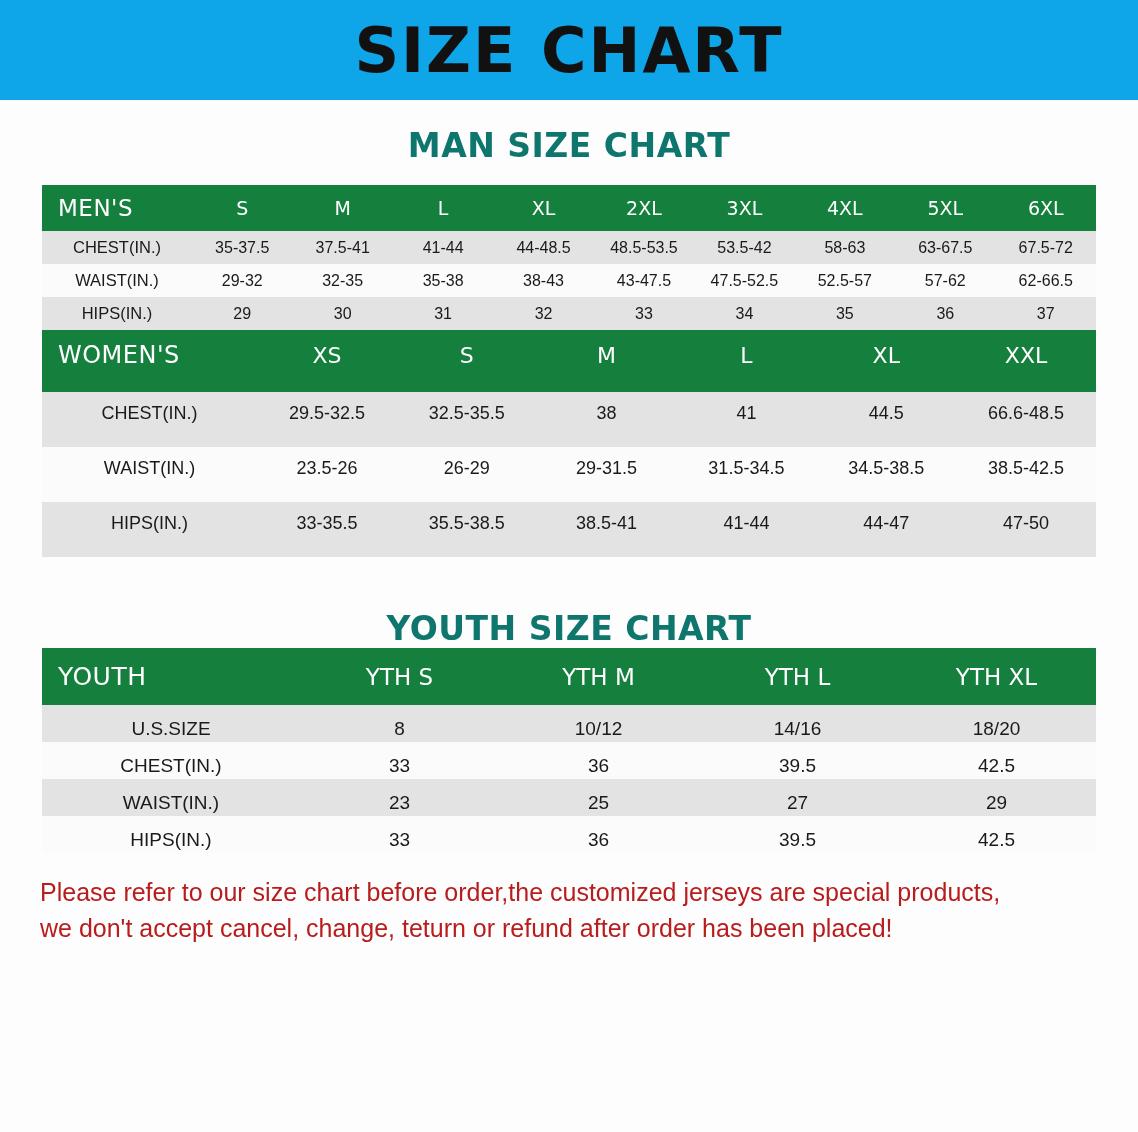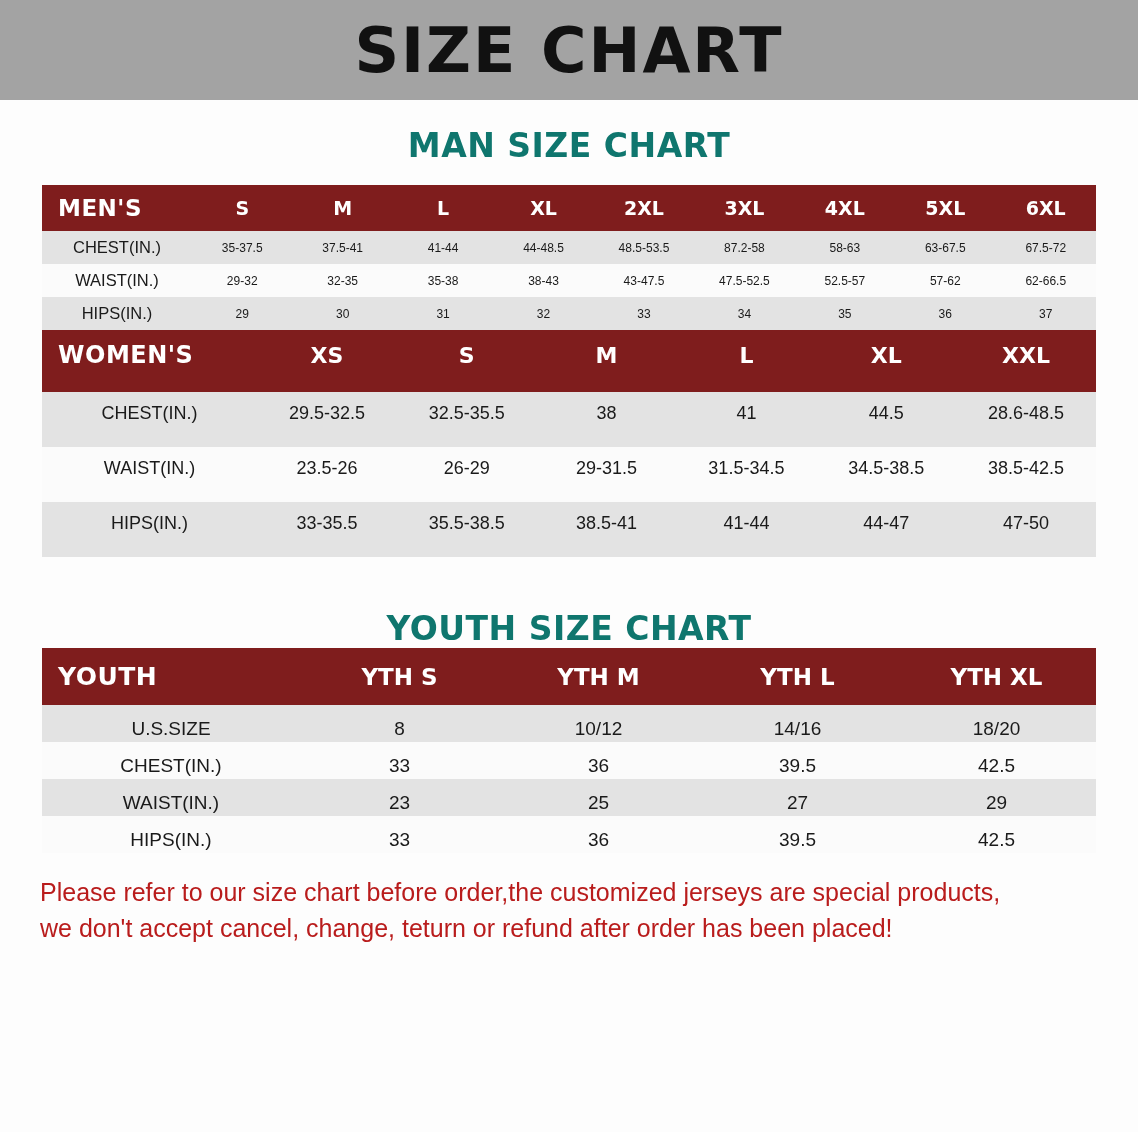--- a/index.html
+++ b/index.html
@@ -18,21 +18,21 @@
     width: 1138px;
     height: 1132px;
     background: #fdfdfd;
     box-sizing: border-box;
   }
 
   
   .banner {
     width: 100%;
     height: 100px;
-    background: #a3a3a3;
+    background: #0ea5e9;
     display: flex;
     align-items: center;
     justify-content: center;
   }
   .banner-title {
     font-family: "DejaVu Sans", sans-serif;
     font-weight: bold;
     font-size: 62px;
     letter-spacing: 2px;
     color: #111111;
@@ -56,24 +56,24 @@
   
   .table-wrap {
     margin: 0 42px;
   }
   table.chart {
     width: 1054px;
     border-collapse: collapse;
     table-layout: fixed;
   }
   table.chart thead th {
-    background: #7f1d1d;
+    background: #15803d;
     color: #ffffff;
     font-family: "DejaVu Sans", sans-serif;
-    font-weight: bold;
+    font-weight: normal;
     text-align: center;
     padding: 10px 2px;
   }
   table.chart thead th.rowlabel {
     text-align: left;
     padding-left: 16px;
   }
   table.chart tbody td {
     text-align: center;
     color: #1a1a1a;
@@ -83,21 +83,21 @@
   table.chart tbody td.rowlabel {
     text-align: center;
   }
   
   table.chart tbody tr:nth-child(odd) td  { background: #e3e3e3; }
   table.chart tbody tr:nth-child(even) td { background: #fbfbfb; }
 
   
   #men-table thead th { font-size: 19px; }
   #men-table thead th.rowlabel { font-size: 23px; letter-spacing: 0.5px; }
-  #men-table tbody td { font-size: 12px; }
+  #men-table tbody td { font-size: 16px; }
   #men-table tbody td.rowlabel { font-size: 16.5px; }
   #men-table col.c0 { width: 150px; }
 
   
   #women-table thead th { font-size: 22px; }
   #women-table thead th.rowlabel { font-size: 24px; letter-spacing: 0.5px; }
   #women-table tbody td { font-size: 18px; }
   #women-table tbody td.rowlabel { font-size: 18px; }
   #women-table col.c0 { width: 215px; }
   #women-table thead th, #women-table tbody td { padding-top: 11px; padding-bottom: 23px; }
@@ -161,21 +161,21 @@
         </tr>
       </thead>
       <tbody>
         <tr>
           <td class="rowlabel">CHEST(IN.)</td>
           <td>35-37.5</td>
           <td>37.5-41</td>
           <td>41-44</td>
           <td>44-48.5</td>
           <td>48.5-53.5</td>
-          <td>87.2-58</td>
+          <td>53.5-42</td>
           <td>58-63</td>
           <td>63-67.5</td>
           <td>67.5-72</td>
         </tr>
         <tr>
           <td class="rowlabel">WAIST(IN.)</td>
           <td>29-32</td>
           <td>32-35</td>
           <td>35-38</td>
           <td>38-43</td>
@@ -224,21 +224,21 @@
         </tr>
       </thead>
       <tbody>
         <tr>
           <td class="rowlabel">CHEST(IN.)</td>
           <td>29.5-32.5</td>
           <td>32.5-35.5</td>
           <td>38</td>
           <td>41</td>
           <td>44.5</td>
-          <td>28.6-48.5</td>
+          <td>66.6-48.5</td>
         </tr>
         <tr>
           <td class="rowlabel">WAIST(IN.)</td>
           <td>23.5-26</td>
           <td>26-29</td>
           <td>29-31.5</td>
           <td>31.5-34.5</td>
           <td>34.5-38.5</td>
           <td>38.5-42.5</td>
         </tr>

